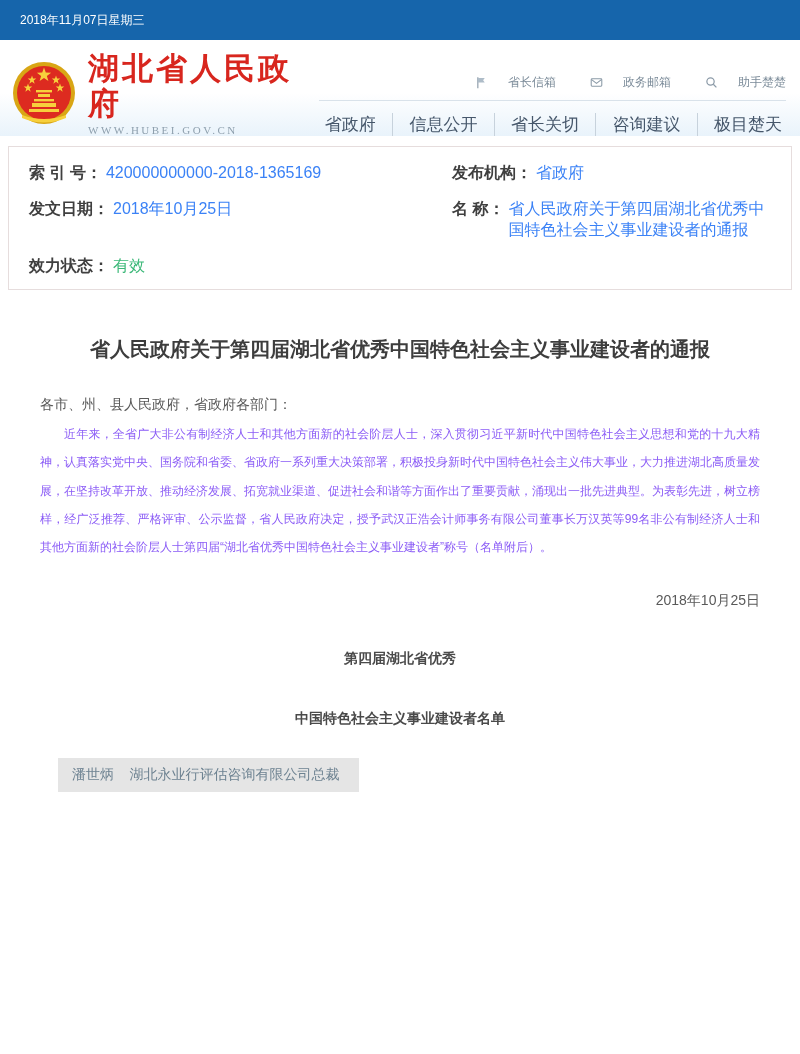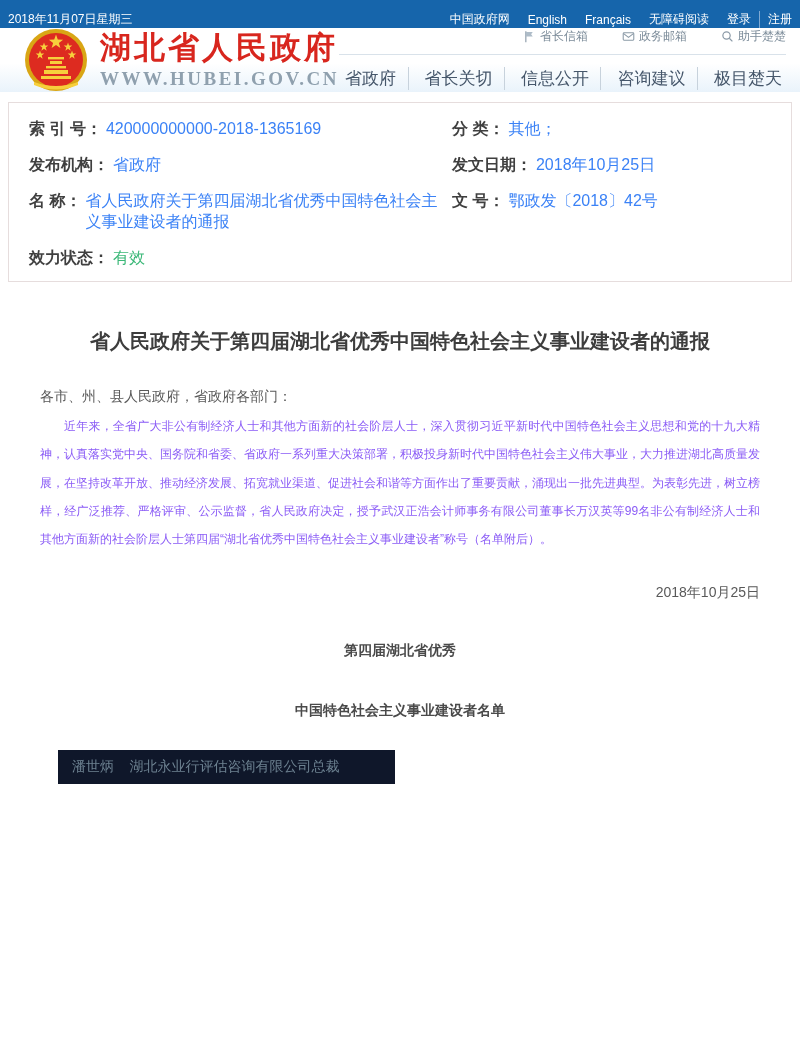--- a/index.html
+++ b/index.html
@@ -7,52 +7,52 @@
   body {
     min-height:1054px;
     font-family:"Liberation Sans", sans-serif;
     background:#ffffff;
     color:#333;
   }
   a { text-decoration:none; cursor:pointer; }
 
   
   .topbar {
-    height:28px; background:#1665ab; color:#fff;
-    display:flex; justify-content:space-between; align-items:flex-end;
-    padding:0 8px; font-size:12px;
+    height:40px; background:#1665ab; color:#fff;
+    display:flex; justify-content:space-between; align-items:center;
+    padding:0 20px; font-size:12px;
   }
   .topbar-right { display:flex; align-items:center; }
   .topbar-right a { color:#ffffff; margin-left:18px; }
   .topbar-right .pipe-sep { margin-left:8px; padding-left:8px; border-left:1px solid #7fa9d2; }
 
   
   .header {
-    height:64px;
+    height:96px;
     background:linear-gradient(180deg,#ffffff 55%, #e9f3fb 100%);
-    display:flex; justify-content:space-between; align-items:flex-start;
-    padding:0 14px 0 24px;
+    display:flex; justify-content:space-between; align-items:flex-end;
+    padding:0 14px 0 12px;
   }
   .brand { display:flex; align-items:center; gap:12px; }
   .emblem { width:64px; height:64px; flex:0 0 auto; }
   .brand-text { display:flex; flex-direction:column; }
   .brand-name {
     color:#d8261e; font-size:31px; font-weight:bold; letter-spacing:3px; line-height:1.15;
   }
   .brand-url {
     color:#8fa0ae; font-family:"Liberation Serif", serif;
-    font-size:19px; letter-spacing:2.5px; margin-top:2px;font-weight:bold;
+    font-size:11px; letter-spacing:2.5px; margin-top:2px;
   }
   .header-right { display:flex; flex-direction:column; width:478px; }
   .quick-links {
     display:flex; justify-content:flex-end; gap:34px;
     font-size:12px; color:#7b8b99; padding-bottom:9px;
     border-bottom:1px solid #d9e2ea;
   }
-  .quick-links a { color:#7b8b99; display:flex; align-items:center; gap:4px; }
+  .quick-links a { color:#7b8b99; display:flex; align-items:center; gap:20px; }
   .quick-links svg { width:13px; height:13px; }
   .main-nav ul { list-style:none; display:flex; justify-content:space-between; padding-top:12px; }
   .main-nav li { padding:0 4px 0 16px; border-left:1px solid #c7d2dc; }
   .main-nav li:first-child { border-left:none; padding-left:6px; }
   .main-nav a { color:#46576b; font-size:17px; }
 
   
   .meta-box {
     margin:10px 8px 0; border:1px solid #e6dddd; background:#fff;
     padding:16px 20px 12px; font-size:16px;
@@ -75,36 +75,28 @@
     text-indent:2em; text-align:justify; margin-bottom:12px;
   }
   .doc-date { text-align:right; font-size:14px; color:#595959; margin:30px 0 0; }
   .list-title { text-align:center; font-weight:bold; font-size:14px; color:#4a4a4a; }
   .list-title.first { margin-top:40px; }
   .list-title.second { margin-top:42px; }
 
   .awardee-list { margin-top:30px; padding-left:18px; list-style:none; }
   .awardee { margin-bottom:20px; font-size:14px; color:#595959; }
   .awardee .row-inner { display:inline-block; padding:8px 10px 8px 6px; }
-  .awardee.hl .row-inner { background:#0f172a; color:#6d8291; padding:8px 56px 8px 14px; }
+  .awardee.hl .row-inner { background:#e5e5e5; color:#6d8291; padding:8px 20px 8px 14px; }
   .awardee .name { margin-right:1.1em; }
 </style>
 </head>
 <body>
 
 <div class="topbar">
   <span>2018年11月07日星期三</span>
-  <span class="topbar-right">
-    <a>中国政府网</a>
-    <a>English</a>
-    <a>Français</a>
-    <a>无障碍阅读</a>
-    <a>登录</a>
-    <a class="pipe-sep">注册</a>
-  </span>
 </div>
 
 <div class="header">
   <a class="brand">
     <svg class="emblem" viewBox="0 0 64 64" aria-hidden="true">
       <defs>
         <path id="star" d="M0,-5 L1.18,-1.62 L4.76,-1.55 L1.9,0.62 L2.94,4.05 L0,2 L-2.94,4.05 L-1.9,0.62 L-4.76,-1.55 L-1.18,-1.62 Z"></path>
       </defs>
       <circle cx="32" cy="32" r="31" fill="#d9a615"></circle>
       <circle cx="32" cy="32" r="27" fill="#dd2b20"></circle>
@@ -146,54 +138,46 @@
         <svg viewBox="0 0 16 16" fill="none" stroke="#8b9aa7" stroke-width="1.5">
           <circle cx="6.8" cy="6.8" r="4.5"></circle>
           <line x1="10.2" y1="10.2" x2="14" y2="14"></line>
         </svg>
         <span>助手楚楚</span>
       </a>
     </div>
     <nav class="main-nav">
       <ul>
         <li><a>省政府</a></li>
+        <li><a>信息公开</a></li>
         <li><a>省长关切</a></li>
-        <li><a>信息公开</a></li>
         <li><a>咨询建议</a></li>
         <li><a>极目楚天</a></li>
       </ul>
     </nav>
   </div>
 </div>
 
 <div class="meta-box">
   <div class="meta-grid">
     <div class="meta-cell">
       <span class="meta-label">索 引 号：</span>
       <span class="meta-value">420000000000-2018-1365169</span>
     </div>
     <div class="meta-cell">
-      <span class="meta-label">分 类：</span>
-      <span class="meta-value">其他；</span>
-    </div>
-    <div class="meta-cell">
       <span class="meta-label">发布机构：</span>
       <span class="meta-value">省政府</span>
     </div>
     <div class="meta-cell">
       <span class="meta-label">发文日期：</span>
       <span class="meta-value">2018年10月25日</span>
     </div>
     <div class="meta-cell">
       <span class="meta-label">名 称：</span>
       <span class="meta-value">省人民政府关于第四届湖北省优秀中国特色社会主义事业建设者的通报</span>
-    </div>
-    <div class="meta-cell">
-      <span class="meta-label">文 号：</span>
-      <span class="meta-value">鄂政发〔2018〕42号</span>
     </div>
     <div class="meta-cell">
       <span class="meta-label">效力状态：</span>
       <span class="meta-value status-valid">有效</span>
     </div>
     <div class="meta-cell"></div>
   </div>
 </div>
 
 <div class="doc">

